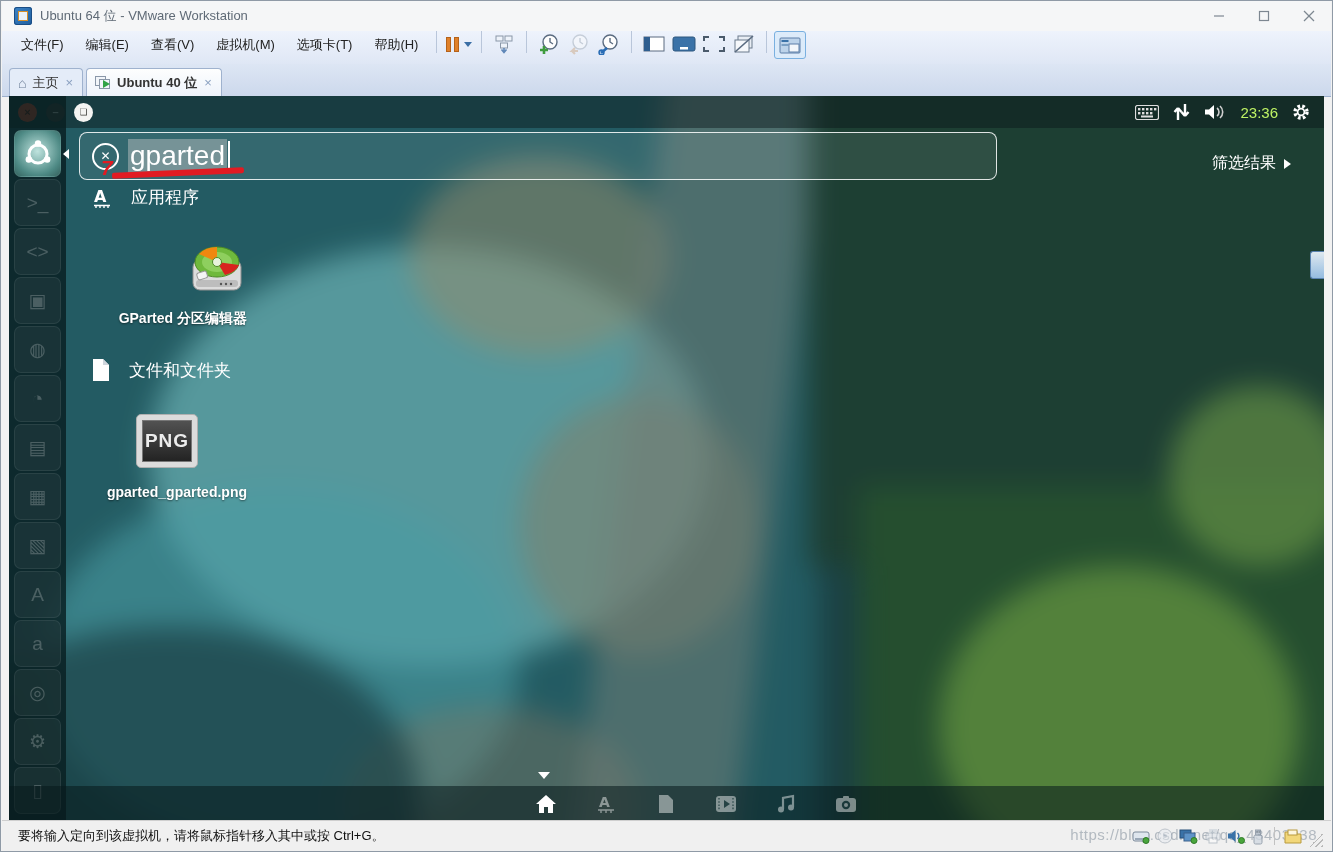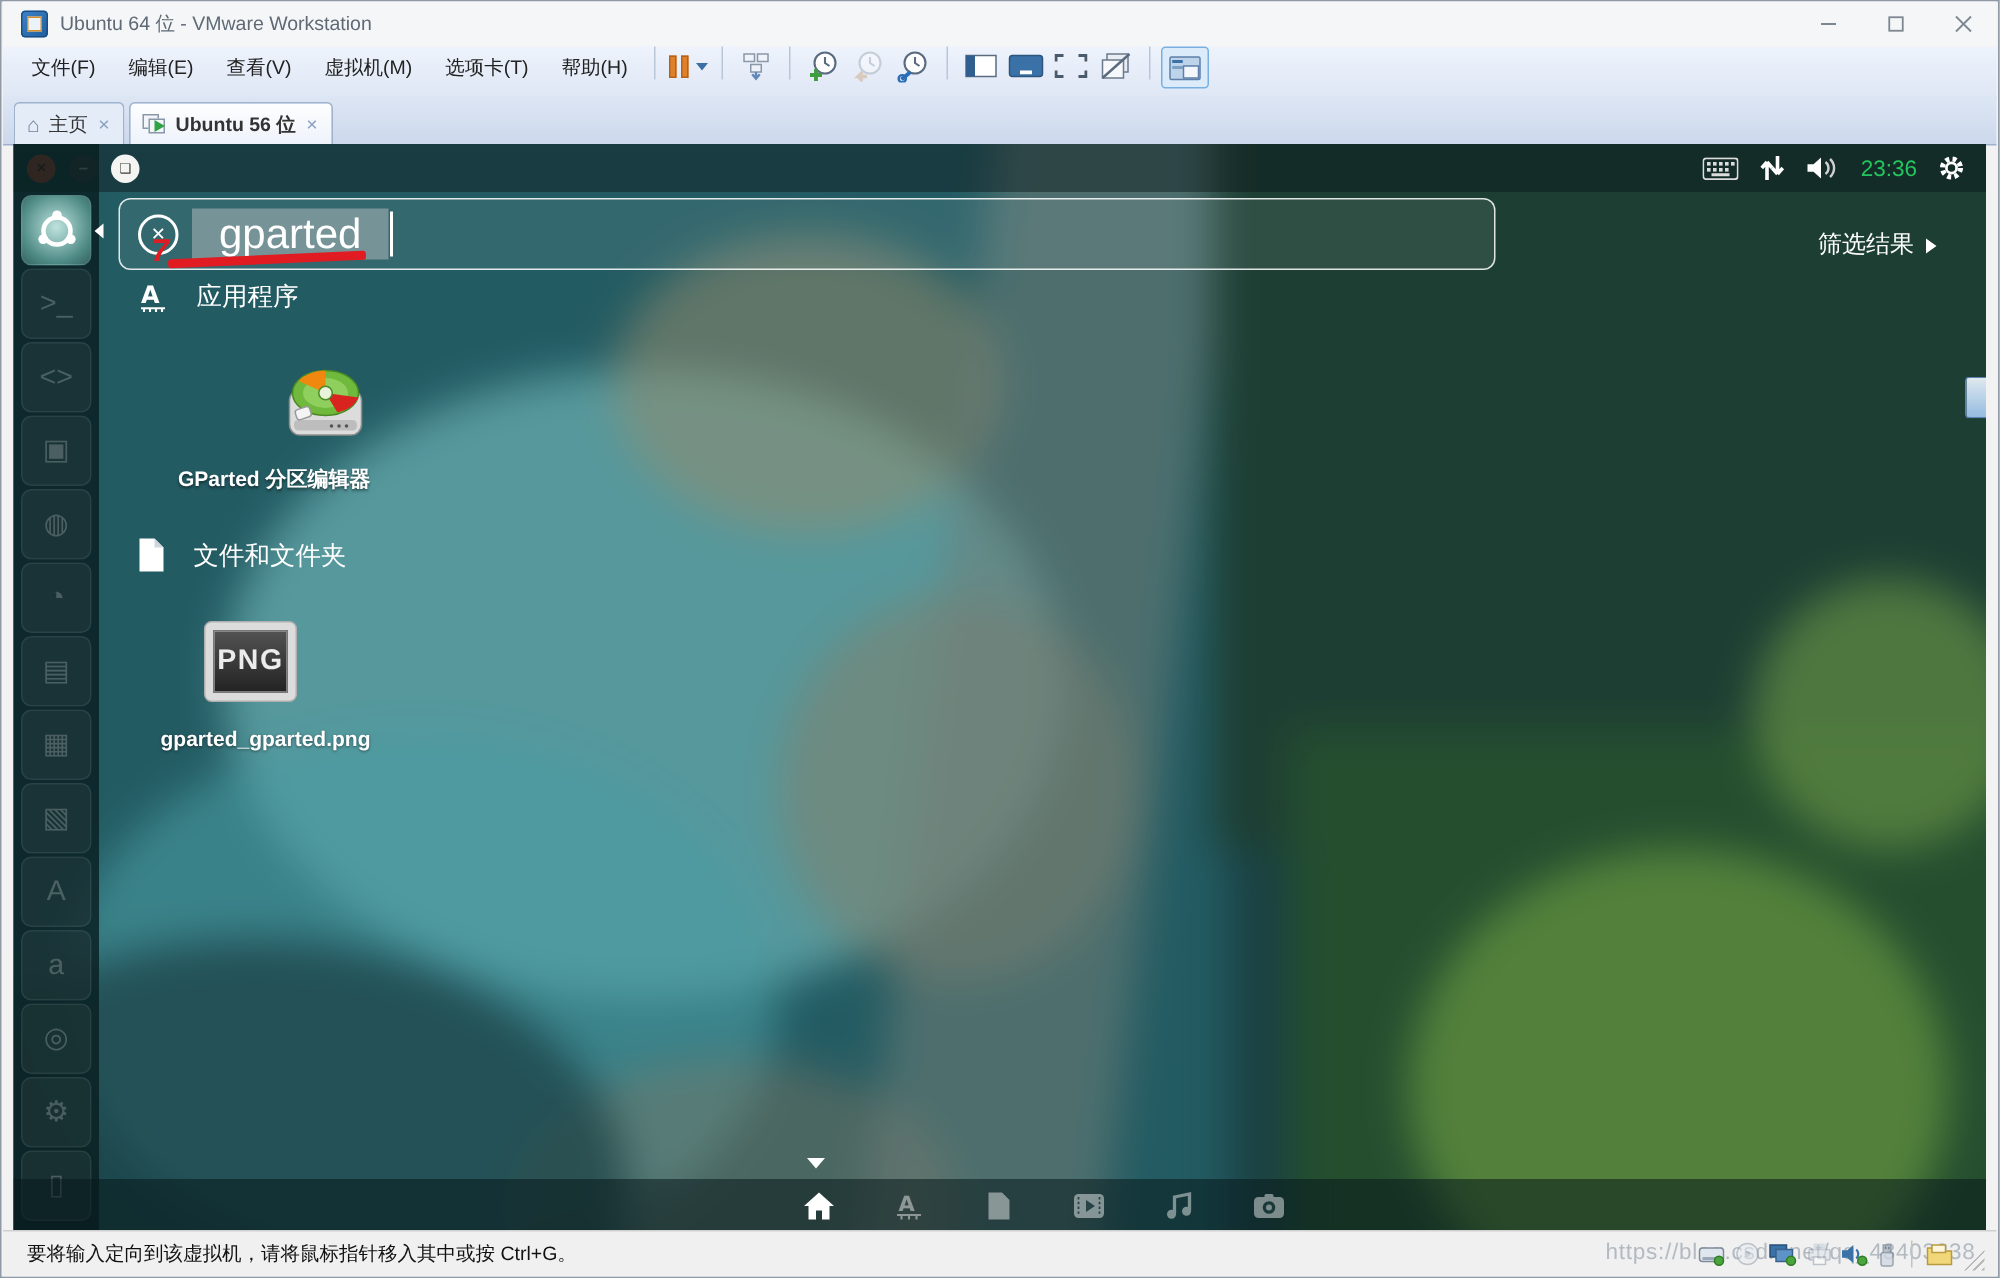--- a/index.html
+++ b/index.html
@@ -40,30 +40,30 @@
   .wp i{position:absolute;border-radius:50%;}
   .vm-shade{position:absolute;inset:0;background:rgba(3,20,24,0.18);}
   
   .gpanel{position:absolute;left:0;right:0;top:0;height:32px;background:rgba(10,22,24,0.45);display:flex;align-items:center;color:#fff;}
   .wc{width:19px;height:19px;border-radius:50%;margin-left:9px;display:flex;align-items:center;justify-content:center;font-size:11px;font-weight:bold;}
   .wc.close{background:#df4b2b;color:#5e1405;}
   .wc.min{background:#3d3c38;color:#cfcfcb;}
   .wc.max{background:#f4f4f2;color:#3d3c38;font-size:9px;}
   .tray{margin-left:auto;display:flex;align-items:center;gap:14px;margin-right:14px;}
   .tray svg{display:block;}
-  .tray .clock{font-size:15px;color:#22c55e;}
+  .tray .clock{font-size:15px;color:#bef264;}
   
   .launcher{position:absolute;left:0;top:0;bottom:0;width:57px;background:rgba(8,30,33,0.82);padding-top:32px;box-sizing:border-box;}
   .lch{width:47px;height:47px;margin:2px auto;border-radius:7px;background:rgba(255,255,255,0.05);border:1px solid rgba(255,255,255,0.07);display:flex;align-items:center;justify-content:center;color:rgba(255,255,255,0.22);font-size:19px;box-sizing:border-box;position:relative;}
   .lch.dash{background:radial-gradient(circle at 50% 45%,#bfe3de,#4e8a85 70%,#35625e);color:#fff;}
   .lch.dash::after{content:"";position:absolute;right:-9px;top:18px;border:5px solid transparent;border-right:6px solid #fff;}
   
   .searchbar{position:absolute;left:70px;top:36px;width:916px;height:46px;border:1px solid rgba(255,255,255,0.85);border-radius:8px;background:rgba(210,230,230,0.10);display:flex;align-items:center;}
   .clear-ico{width:23px;height:23px;border:2px solid #fff;border-radius:50%;color:#fff;display:flex;align-items:center;justify-content:center;font-size:12px;margin:0 9px 0 12px;}
-  .sval{font-size:28px;color:#fff;background:rgba(200,200,200,0.45);padding:0 18px;line-height:34px;}
+  .sval{font-size:28px;color:#fff;background:rgba(200,200,200,0.45);padding:0 2px;line-height:34px;}
   .caret{width:2px;height:30px;background:#fff;margin-left:1px;}
   .filter{position:absolute;right:28px;top:57px;color:#fff;font-size:16px;display:flex;align-items:center;gap:8px;}
   .filter .tri{width:0;height:0;border:5px solid transparent;border-left:7px solid #fff;margin-top:1px;}
   .ann-mark{position:absolute;left:92px;top:60px;color:#e11b22;font-size:21px;font-weight:bold;font-style:italic;}
   .ann-line{position:absolute;left:103px;top:74px;width:132px;height:6px;background:#e11b22;transform:rotate(-2.5deg);border-radius:2px;}
   .sect{position:absolute;left:82px;display:flex;align-items:center;gap:18px;color:#fff;}
   .sect .s-title{font-size:17px;}
   .result{position:absolute;width:160px;text-align:right;color:#fff;font-weight:bold;}
   .result .lbl{font-size:14px;margin-top:8px;text-shadow:0 1px 2px rgba(0,0,0,0.5);}
   .png-badge{width:62px;height:54px;margin:0 auto;background:#dcdcdc;border:1px solid #b0b0b0;border-radius:5px;box-sizing:border-box;padding:5px;}
@@ -202,21 +202,21 @@
     <div class="tab">
       <span class="home-glyph">⌂</span>
       <span>主页</span>
       <span class="tab-close">×</span>
     </div>
     <div class="tab active">
       <span class="vm-glyph">
           <i></i>
           <i></i>
         </span>
-      <span>Ubuntu 56 位</span>
+      <span>Ubuntu 40 位</span>
       <span class="tab-close">×</span>
     </div>
   </div>
 
   <div class="vm">
     <div class="wp">
       <i style="left:-60px;top:0;width:900px;height:800px;background:#2a6b74;border-radius:0;"></i>
       <i style="left:170px;top:180px;width:560px;height:420px;background:rgba(125,205,210,0.75);"></i>
       <i style="left:60px;top:420px;width:480px;height:360px;background:rgba(90,185,195,0.6);"></i>
       <i style="left:430px;top:90px;width:260px;height:200px;background:rgba(175,165,130,0.55);"></i>

